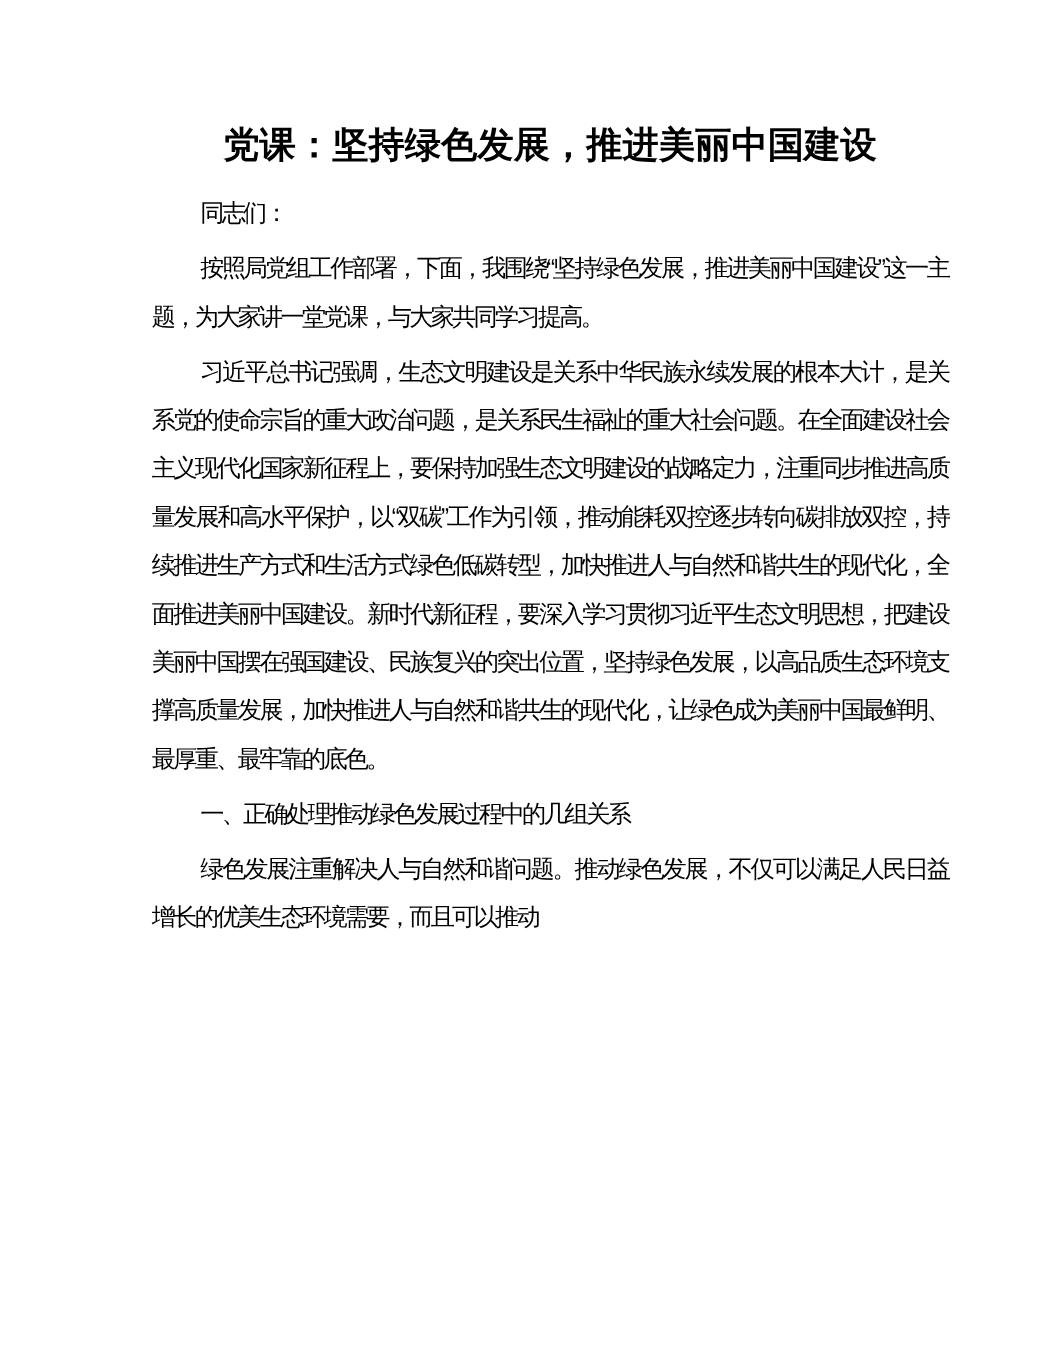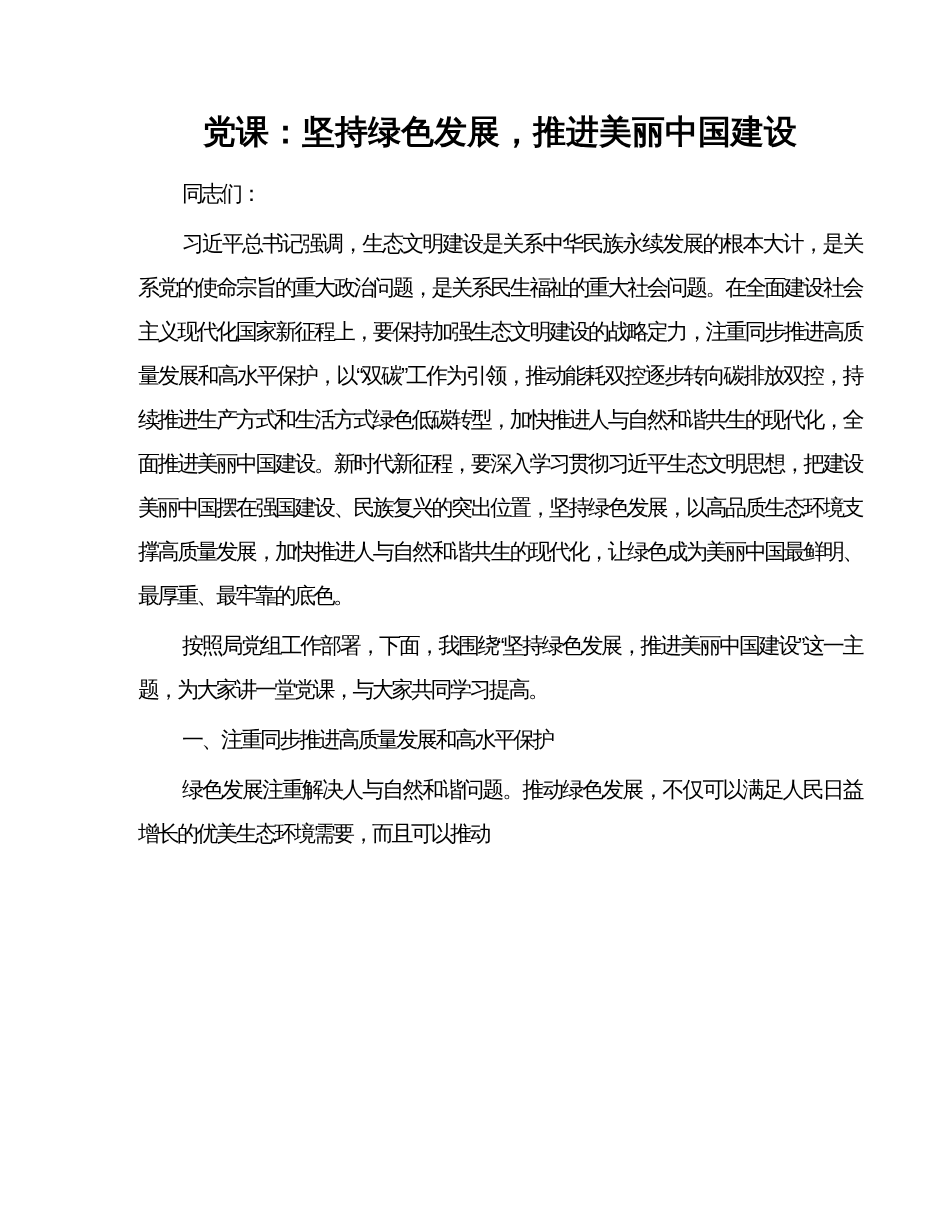--- a/index.html
+++ b/index.html
@@ -41,20 +41,20 @@
   }
 </style>
 </head>
 <body>
 
 <div class="page">
   <h1 class="doc-title">党课：坚持绿色发展，推进美丽中国建设</h1>
 
   <p class="para">同志们：</p>
 
+  <p class="para">按照局党组工作部署，下面，我围绕“坚持绿色发展，推进美丽中国建设”这一主题，为大家讲一堂党课，与大家共同学习提高。</p>
+
   <p class="para">习近平总书记强调，生态文明建设是关系中华民族永续发展的根本大计，是关系党的使命宗旨的重大政治问题，是关系民生福祉的重大社会问题。在全面建设社会主义现代化国家新征程上，要保持加强生态文明建设的战略定力，注重同步推进高质量发展和高水平保护，以“双碳”工作为引领，推动能耗双控逐步转向碳排放双控，持续推进生产方式和生活方式绿色低碳转型，加快推进人与自然和谐共生的现代化，全面推进美丽中国建设。新时代新征程，要深入学习贯彻习近平生态文明思想，把建设美丽中国摆在强国建设、民族复兴的突出位置，坚持绿色发展，以高品质生态环境支撑高质量发展，加快推进人与自然和谐共生的现代化，让绿色成为美丽中国最鲜明、最厚重、最牢靠的底色。</p>
 
-  <p class="para">按照局党组工作部署，下面，我围绕“坚持绿色发展，推进美丽中国建设”这一主题，为大家讲一堂党课，与大家共同学习提高。</p>
-
-  <p class="para">一、注重同步推进高质量发展和高水平保护</p>
+  <p class="para">一、正确处理推动绿色发展过程中的几组关系</p>
 
   <p class="para">绿色发展注重解决人与自然和谐问题。推动绿色发展，不仅可以满足人民日益增长的优美生态环境需要，而且可以推动</p>
 </div>
 
 </body></html>

